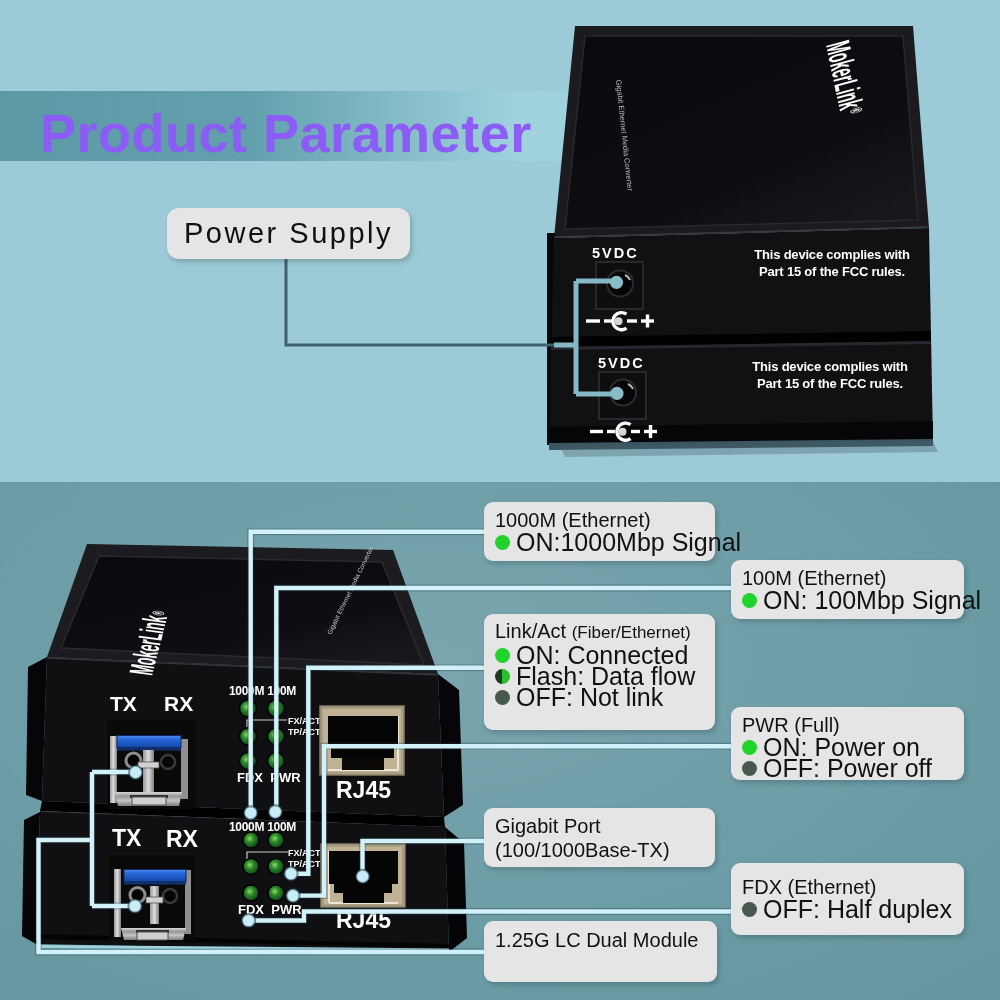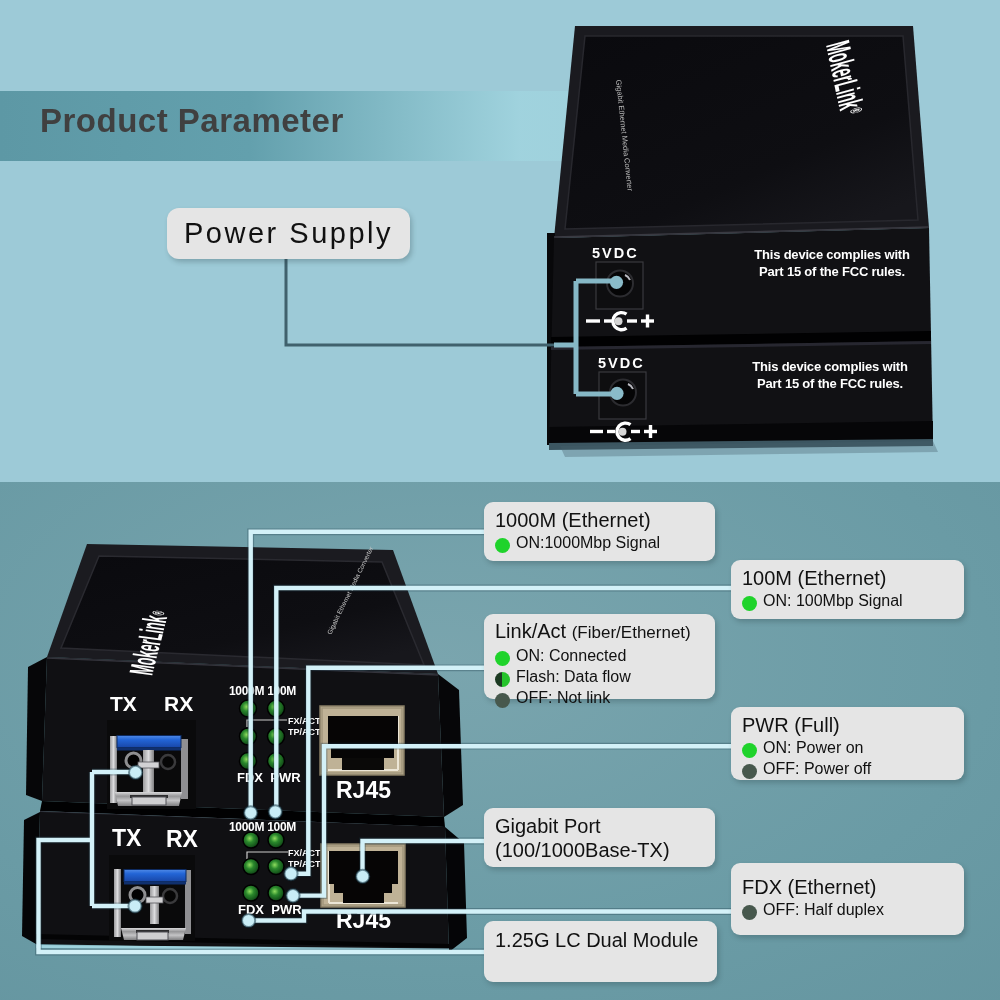--- a/index.html
+++ b/index.html
@@ -1,25 +1,25 @@
 <!DOCTYPE html>
 <html><head>
 <meta charset="utf-8">
 <style>
   html,body{margin:0;padding:0;}
   #stage{position:relative;width:1000px;height:1000px;overflow:hidden;font-family:"Liberation Sans",sans-serif;}
   #topbg{position:absolute;left:0;top:0;width:1000px;height:482px;background:#9dcad7;}
   #botbg{position:absolute;left:0;top:482px;width:1000px;height:518px;background:radial-gradient(1000px 560px at 44% 35%, #7aa5ae 0%, #6a9ba5 55%, #62929d 100%);}
   #band{position:absolute;left:0;top:91px;width:1000px;height:70px;background:linear-gradient(to right, #5d98a5 0%, #63a0ad 25%, rgba(160,211,222,0.95) 52%, rgba(160,211,222,0) 92%);}
-  #title{position:absolute;left:40px;top:102px;color:#404040;font-size:33px;font-weight:bold;letter-spacing:0.5px;}
+  #title{position:absolute;left:40px;top:102px;color:#8b5cf6;font-size:54px;font-weight:bold;letter-spacing:0.5px;}
   .wbox{position:absolute;background:#e5e5e5;border-radius:9px;box-shadow:2px 3px 5px rgba(30,50,55,0.25);box-sizing:border-box;color:#111;}
   #psbox{left:167px;top:208px;width:243px;height:51px;font-size:29px;letter-spacing:2.5px;text-align:center;line-height:50px;border-radius:12px;}
   .h1{font-size:20px;line-height:24px;white-space:nowrap;}
   .h2{font-size:17px;}
-  .row{font-size:16px;line-height:21px;display:flex;align-items:flex-end;white-space:nowrap;}
+  .row{font-size:25px;line-height:21px;display:flex;align-items:center;white-space:nowrap;}
   .dot{display:inline-block;width:15px;height:15px;border-radius:50%;margin-right:6px;flex:0 0 auto;}
   .on{background:#1fd32b;}
   .off{background:#47584d;}
   .flash{background:linear-gradient(to right,#1c3a22 0%,#1c3a22 45%,#25c32b 45%,#25c32b 100%);}
   svg{position:absolute;left:0;top:0;}
 </style>
 </head>
 <body>
 <div id="stage">
   <div id="topbg"></div>
@@ -250,21 +250,21 @@
 
   <div class="wbox" id="psbox">Power Supply</div>
   <div class="wbox" style="left:484px;top:502px;width:231px;height:59px;padding:6px 0 0 11px;">
     <div class="h1">1000M (Ethernet)</div>
     <div class="row"><span class="dot on"></span>ON:1000Mbp Signal</div>
   </div>
   <div class="wbox" style="left:731px;top:560px;width:233px;height:59px;padding:6px 0 0 11px;">
     <div class="h1">100M (Ethernet)</div>
     <div class="row"><span class="dot on"></span>ON: 100Mbp Signal</div>
   </div>
-  <div class="wbox" style="left:484px;top:614px;width:231px;height:85px;padding:5px 0 0 11px;">
+  <div class="wbox" style="left:484px;top:614px;width:231px;height:116px;padding:5px 0 0 11px;">
     <div class="h1">Link/Act <span class="h2">(Fiber/Ethernet)</span></div>
     <div class="row"><span class="dot on"></span>ON: Connected</div>
     <div class="row"><span class="dot flash"></span>Flash: Data flow</div>
     <div class="row"><span class="dot off"></span>OFF: Not link</div>
   </div>
   <div class="wbox" style="left:731px;top:707px;width:233px;height:73px;padding:6px 0 0 11px;">
     <div class="h1">PWR (Full)</div>
     <div class="row"><span class="dot on"></span>ON: Power on</div>
     <div class="row"><span class="dot off"></span>OFF: Power off</div>
   </div>

